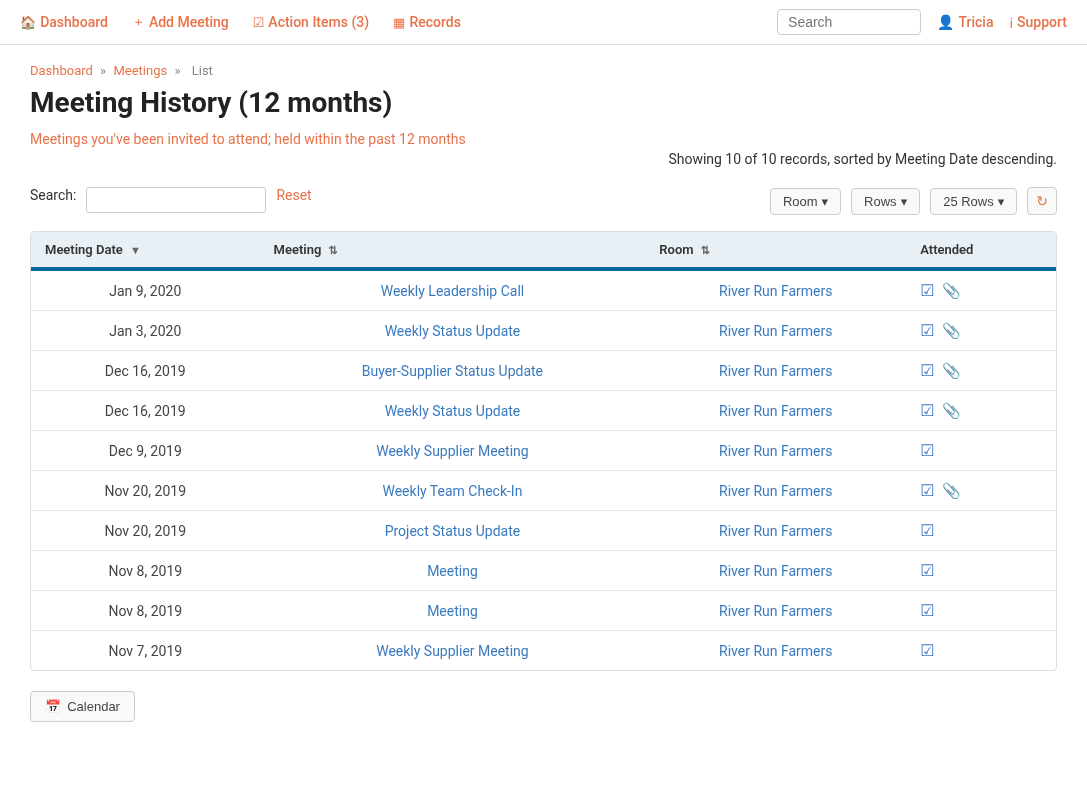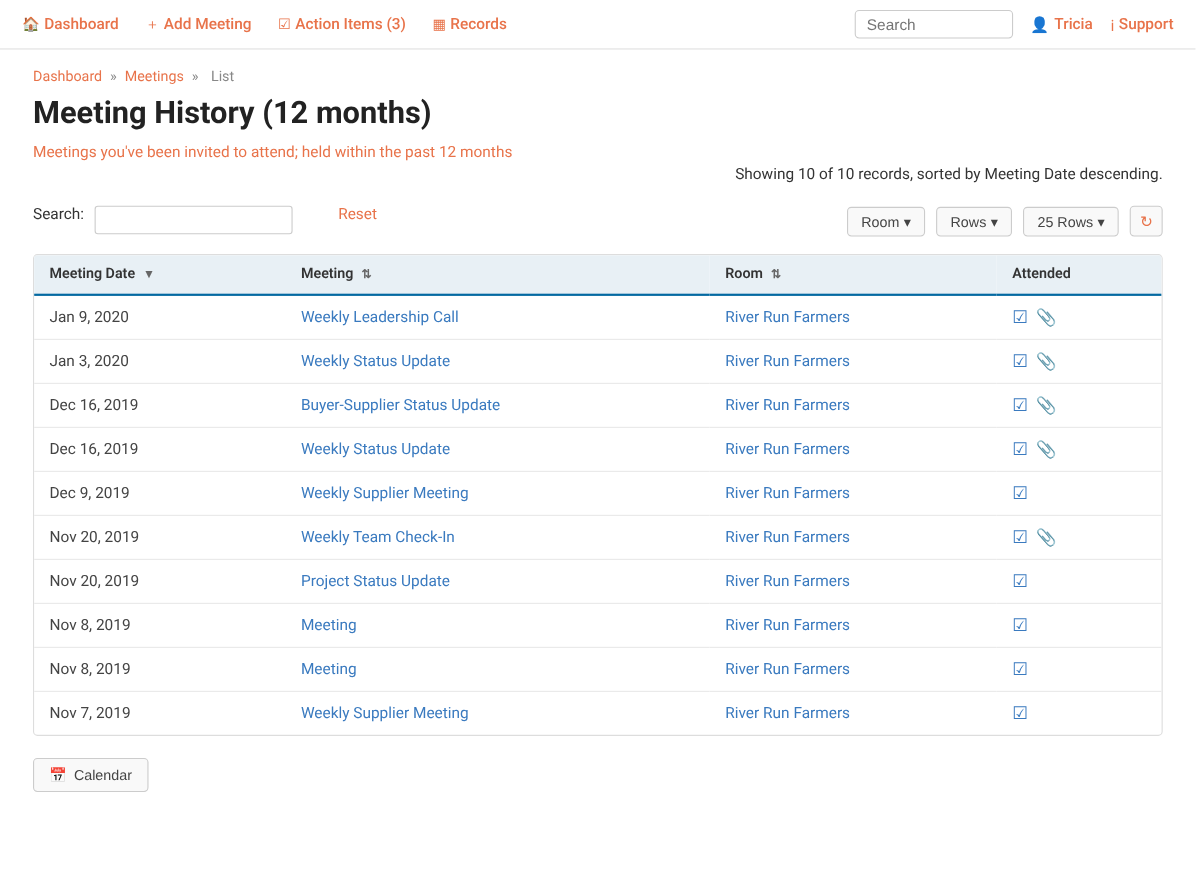--- a/index.html
+++ b/index.html
@@ -35,43 +35,43 @@
 
     
     .search-row {
       display: flex; align-items: flex-start; gap: 10px; margin-bottom: 16px;
     }
     .search-label { font-size: 14px; color: #333; }
     .search-input {
       border: 1px solid #ccc; border-radius: 3px; padding: 4px 8px;
       font-size: 14px; width: 180px;
     }
-    .reset-link { color: #e8734a; text-decoration: none; font-size: 14px; margin-left: 31px; }
+    .reset-link { color: #e8734a; text-decoration: none; font-size: 14px; }
     .filter-right { margin-left: auto; display: flex; align-items: center; gap: 10px; }
     .filter-btn {
       border: 1px solid #ccc; background: #f9f9f9; border-radius: 4px;
       padding: 5px 12px; font-size: 13px; cursor: pointer; color: #444;
       display: flex; align-items: center; gap: 4px;
     }
     .refresh-btn {
       border: 1px solid #ccc; background: #f9f9f9; border-radius: 4px;
       padding: 5px 8px; font-size: 14px; cursor: pointer; color: #e8734a;
     }
 
     
     .table-wrap { border: 1px solid #ddd; border-radius: 4px; overflow: hidden; }
     table { width: 100%; border-collapse: collapse; }
     thead tr { background: #e8f0f5; }
     thead th {
       padding: 10px 14px; text-align: left; font-size: 13px;
-      font-weight: 600; color: #333; border-bottom: 2px solid #0369a1;
+      font-weight: 600; color: #333; border-bottom: 4px solid #0369a1;
       white-space: nowrap;
     }
     thead th .sort-icon { color: #666; font-size: 11px; margin-left: 4px; }
-    tbody tr { border-bottom: 1px solid #e8e8e8; }
+    tbody tr { border-bottom: 1px solid #e8e8e8; text-align: center; }
     tbody tr:last-child { border-bottom: none; }
     tbody td { padding: 10px 14px; font-size: 14px; color: #444; }
     .link-cell a { color: #3a7abf; text-decoration: none; }
     .attended-cell { display: flex; align-items: center; gap: 8px; }
     .check-icon { color: #3a7abf; font-size: 16px; }
     .attach-icon { color: #888; font-size: 15px; }
 
     
     .calendar-btn {
       margin-top: 20px;

